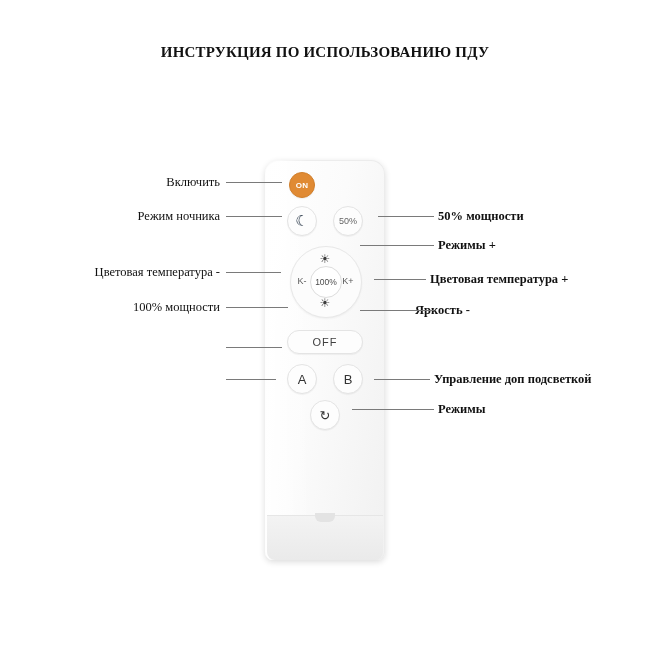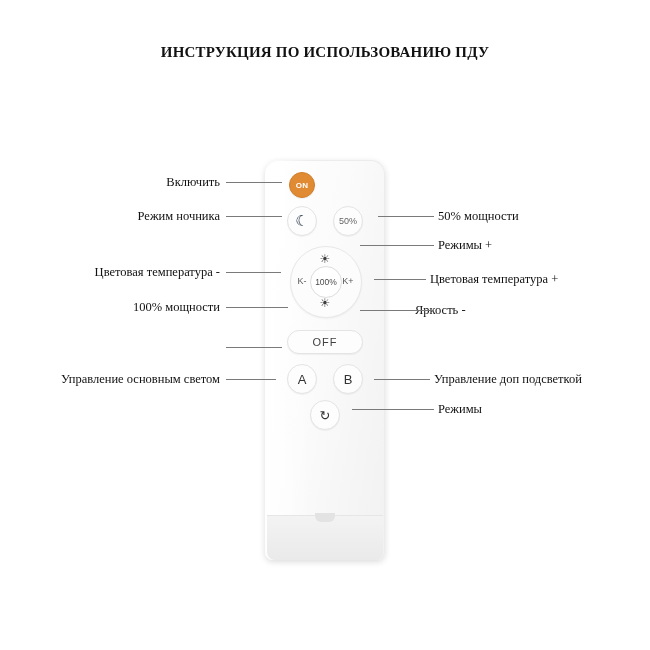--- a/index.html
+++ b/index.html
@@ -178,21 +178,21 @@
 
   
   .label {
     position: absolute;
     font-family: "Liberation Serif", serif;
     font-size: 12.5px;
     color: #111111;
     white-space: nowrap;
   }
   .label-r { text-align: right; }
-  .label-l { text-align: left; }
+  .label-l { text-align: left; font-weight: bold; }
 
   
   .line {
     position: absolute;
     height: 1px;
     background: #7a7a7a;
   }
 </style>
 </head>
 <body>
@@ -230,21 +230,20 @@
   <div class="line" style="left:226px; top:216px; width:56px;"></div>
 
   <div class="label label-r" style="left:20px; top:265px; width:200px;">Цветовая температура -</div>
   <div class="line" style="left:226px; top:272px; width:55px;"></div>
 
   <div class="label label-r" style="left:60px; top:300px; width:160px;">100% мощности</div>
   <div class="line" style="left:226px; top:307px; width:62px;"></div>
 
   <div class="line" style="left:226px; top:347px; width:56px;"></div>
 
-  <div class="label label-r" style="left:20px; top:372px; width:200px;">Управление основным светом</div>
   <div class="line" style="left:226px; top:379px; width:50px;"></div>
 
   <div class="label label-l" style="left:438px; top:209px;">50% мощности</div>
   <div class="line" style="left:378px; top:216px; width:56px;"></div>
 
   <div class="label label-l" style="left:438px; top:238px;">Режимы +</div>
   <div class="line" style="left:360px; top:245px; width:74px;"></div>
 
   <div class="label label-l" style="left:430px; top:272px;">Цветовая температура +</div>
   <div class="line" style="left:374px; top:279px; width:52px;"></div>

